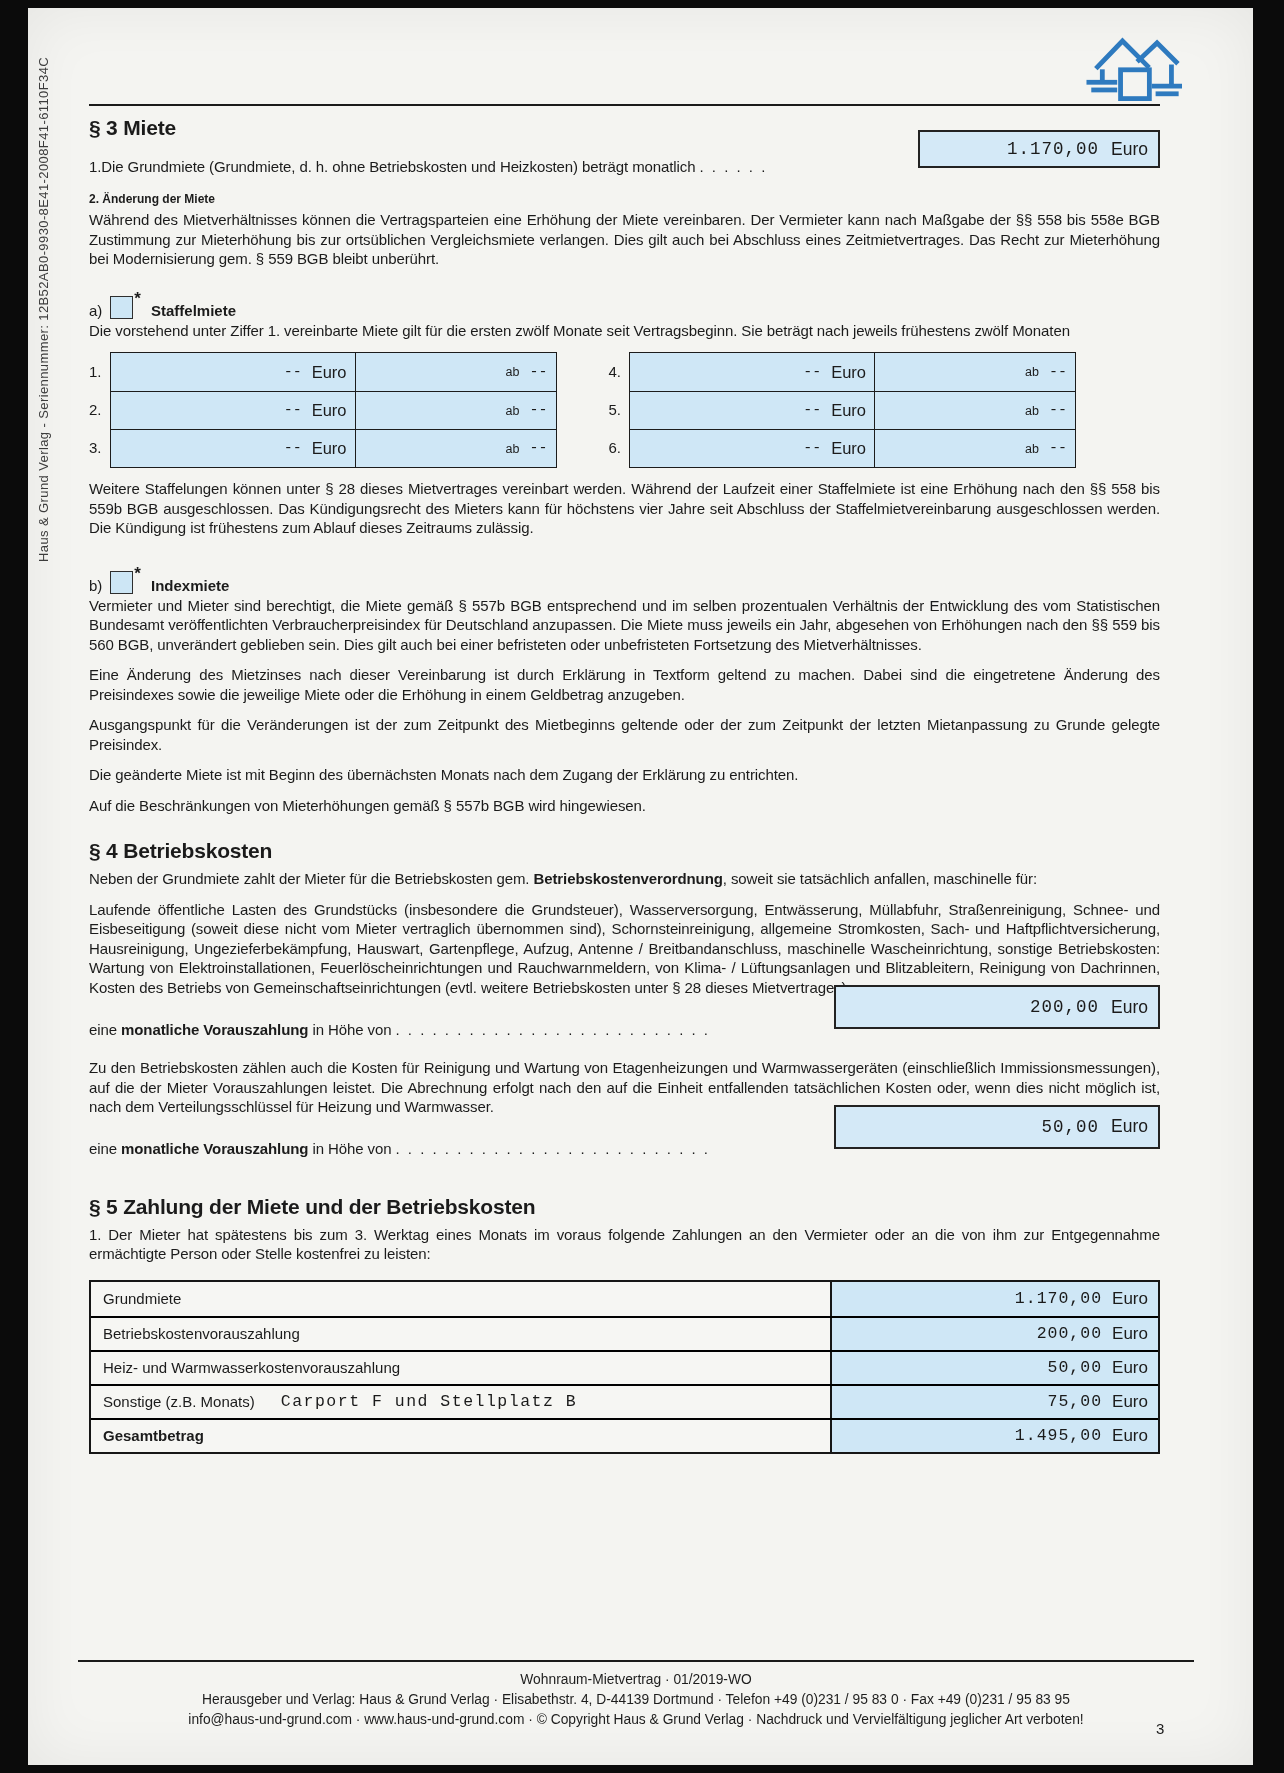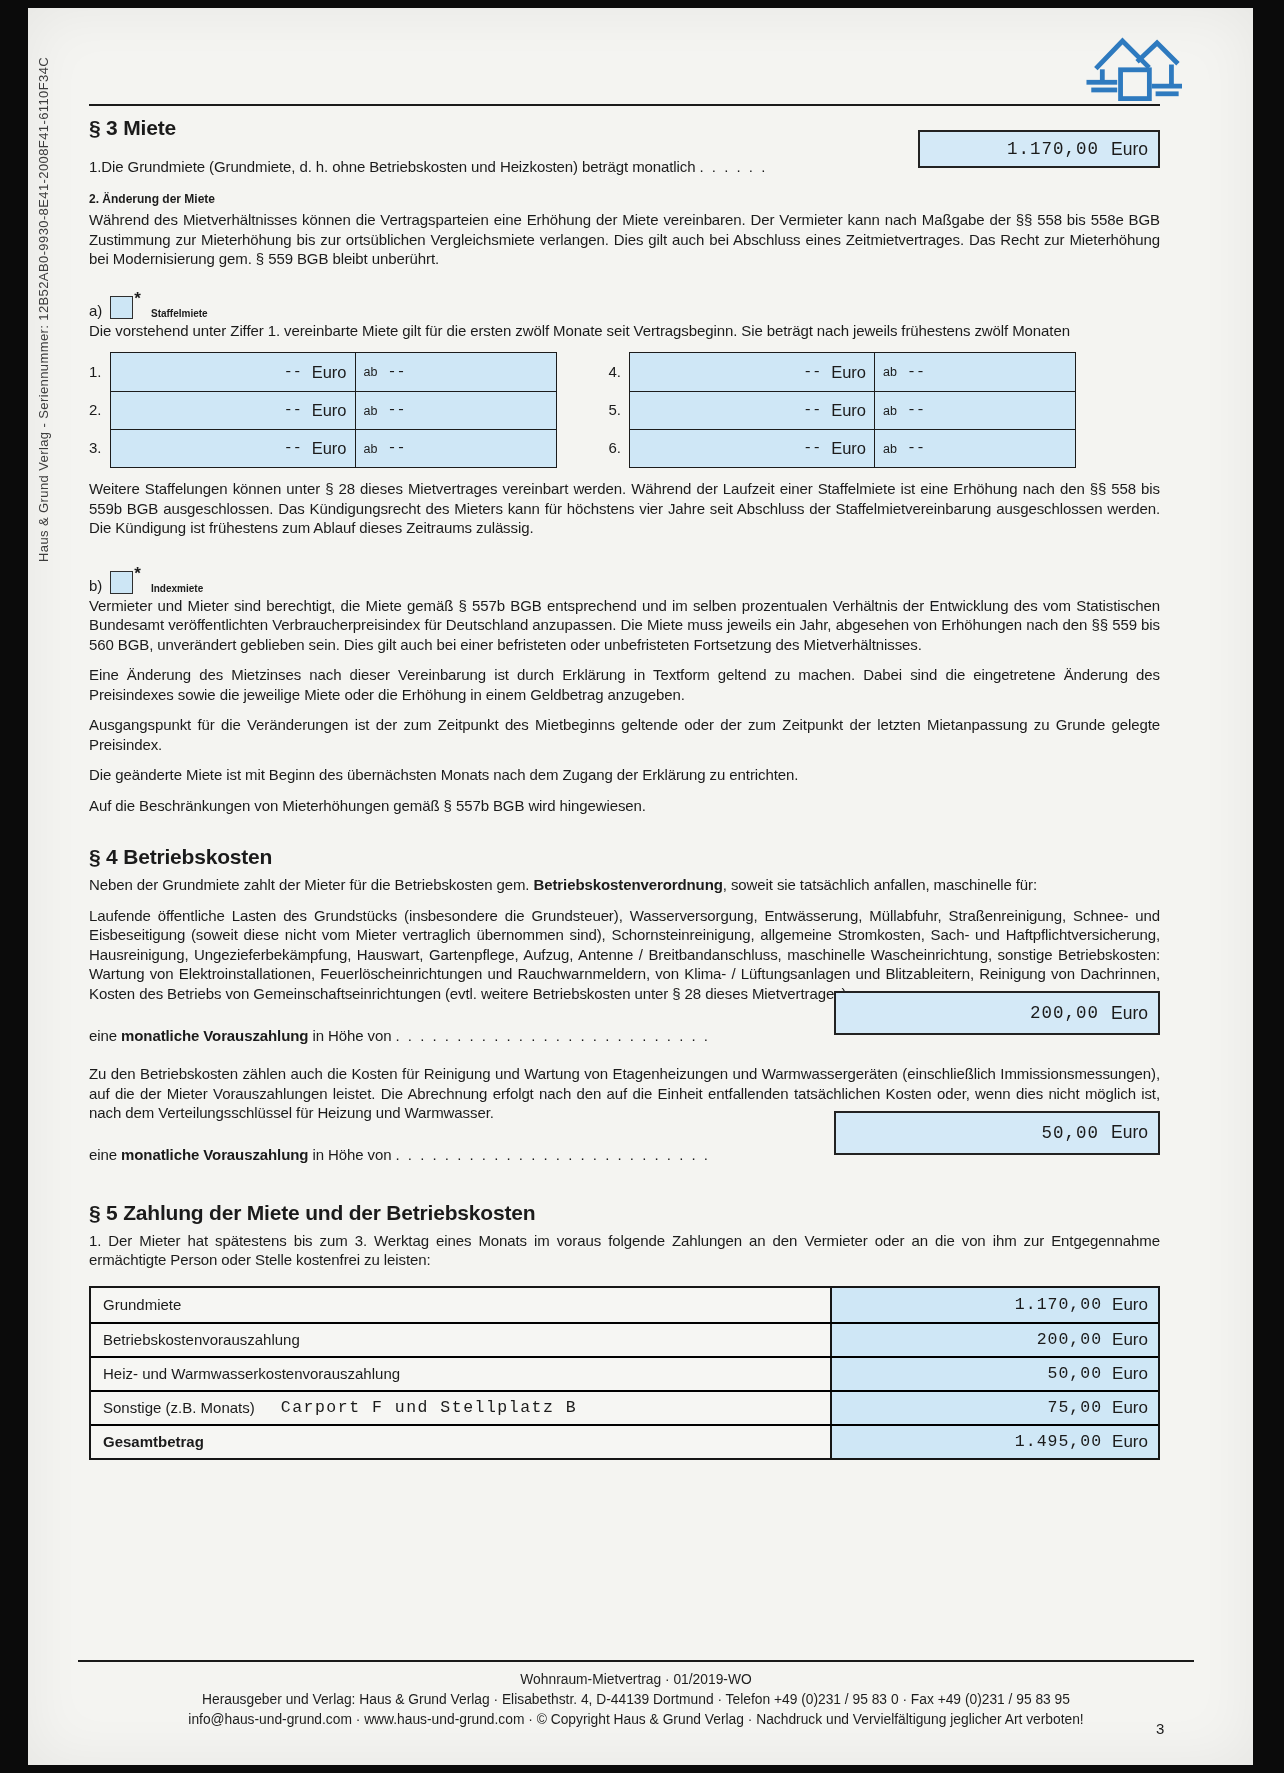--- a/index.html
+++ b/index.html
@@ -39,38 +39,38 @@
   .field .val{font-family:"Liberation Mono","DejaVu Sans Mono",monospace;font-size:17.5px;letter-spacing:1px;}
   .field .eur{font-size:17.5px;margin-left:12px;}
   .f-rent{right:0;top:-16px;width:242px;height:38px;}
   .f-adv{right:0;top:-22px;width:326px;height:44px;}
   .subhead{font-size:12px;font-weight:700;margin:10px 0 4px 0;}
   
   .cbrow{display:flex;align-items:flex-end;margin:16px 0 2px 0;height:34px;}
   .cbrow .pfx{font-size:15px;margin-right:8px;}
   .cb{width:23px;height:23px;background:#cde6f5;border:1.7px solid #2e2e2e;box-sizing:border-box;}
   .ast{font-size:17px;font-weight:700;margin:-14px 10px 10px 1px;}
-  .cbrow .cbt{font-size:10px;font-weight:700;}
+  .cbrow .cbt{font-size:15px;font-weight:700;}
   
   .staffel-wrap{display:flex;margin:12px 0 4px 0;}
   .st-col{display:flex;}
   .st-col.left{margin-right:52px;}
   .st-nums{display:flex;flex-direction:column;margin-right:8px;}
   .st-nums div{height:38px;display:flex;align-items:center;font-size:15px;}
   .st-box{border:1.8px solid #1c1c1c;display:flex;flex-direction:column;width:445px;}
   .st-row{display:flex;height:38px;box-sizing:border-box;}
   .st-row + .st-row{border-top:1.6px solid #1c1c1c;}
   .st-euro{
     width:245px;background:#cfe7f6;display:flex;align-items:center;justify-content:flex-end;
     padding:0 8px;box-sizing:border-box;border-right:1.6px solid #1c1c1c;
   }
   .st-euro .val{font-family:"Liberation Mono","DejaVu Sans Mono",monospace;font-size:15px;}
   .st-euro .eur{font-size:16.5px;margin-left:10px;}
   .st-ab{
-    flex:1;background:#cfe7f6;display:flex;align-items:center;padding:16px 8px;box-sizing:border-box;
+    flex:1;background:#cfe7f6;display:flex;align-items:center;padding:16px 8px;box-sizing:border-box;justify-content:flex-end;
   }
   .st-ab .ab{font-size:12.5px;margin-right:10px;}
   .st-ab .val{font-family:"Liberation Mono","DejaVu Sans Mono",monospace;font-size:15px;}
   .para{margin:11px 0 0 0;}
   
   .adv-row{position:relative;height:40px;margin-top:10px;}
   .adv-row .line{position:absolute;left:0;bottom:8px;}
   
   .paytable{border:2.2px solid #161616;margin-top:16px;}
   .pay-row{display:flex;height:34px;box-sizing:border-box;}
@@ -230,21 +230,21 @@
       <span class="cb"></span>
       <span class="ast">*</span>
       <span class="cbt">Indexmiete</span>
     </div>
     <div class="body-t just">Vermieter und Mieter sind berechtigt, die Miete gemäß § 557b BGB entsprechend und im selben prozentualen Verhältnis der Entwicklung des vom Statistischen Bundesamt veröffentlichten Verbraucherpreisindex für Deutschland anzupassen. Die Miete muss  jeweils ein Jahr, abgesehen von Erhöhungen nach den §§ 559 bis 560 BGB, unverändert geblieben sein. Dies gilt auch bei einer befristeten oder unbefristeten Fortsetzung des Mietverhältnisses.</div>
     <div class="body-t just para">Eine Änderung des Mietzinses nach dieser Vereinbarung ist durch Erklärung in Textform geltend zu machen. Dabei sind die eingetretene Änderung des Preisindexes sowie die jeweilige Miete oder die Erhöhung in einem Geldbetrag anzugeben.</div>
     <div class="body-t just para">Ausgangspunkt für die Veränderungen ist der zum Zeitpunkt des Mietbeginns geltende oder der zum Zeitpunkt der letzten Mietanpassung zu Grunde gelegte Preisindex.</div>
     <div class="body-t para">Die geänderte Miete ist mit Beginn des übernächsten Monats nach dem Zugang der Erklärung zu entrichten.</div>
     <div class="body-t para">Auf die Beschränkungen von Mieterhöhungen gemäß § 557b BGB wird hingewiesen.</div>
 
-    <h1 class="sec" style="margin-top:30px">§ 4 Betriebskosten</h1>
+    <h1 class="sec" style="margin-top:24px">§ 4 Betriebskosten</h1>
     <div class="body-t just">
       <span>Neben der Grundmiete zahlt der Mieter für die Betriebskosten gem. </span><span class="bold">Betriebskostenverordnung</span><span>, soweit sie tatsächlich anfallen, maschinelle für:</span>
     </div>
     <div class="body-t just para">Laufende öffentliche Lasten des Grundstücks (insbesondere die Grundsteuer), Wasserversorgung, Entwässerung, Müllabfuhr, Straßenreinigung, Schnee- und Eisbeseitigung (soweit diese nicht vom Mieter vertraglich übernommen sind), Schornsteinreinigung, allgemeine Stromkosten, Sach- und Haftpflichtversicherung, Hausreinigung, Ungezieferbekämpfung, Hauswart, Gartenpflege, Aufzug, Antenne / Breitbandanschluss, maschinelle Wascheinrichtung, sonstige Betriebskosten: Wartung von Elektroinstallationen, Feuerlöscheinrichtungen und Rauchwarnmeldern, von Klima- / Lüftungsanlagen und Blitzableitern, Reinigung von Dachrinnen, Kosten des Betriebs von Gemeinschaftseinrichtungen (evtl. weitere Betriebskosten unter § 28 dieses Mietvertrages)</div>
 
     <div class="adv-row">
       <div class="line body-t">
         <span>eine </span><span class="bold">monatliche Vorauszahlung</span><span> in Höhe von</span>
         <span class="dots">. . . . . . . . . . . . . . . . . . . . . . . . . .</span>
       </div>

